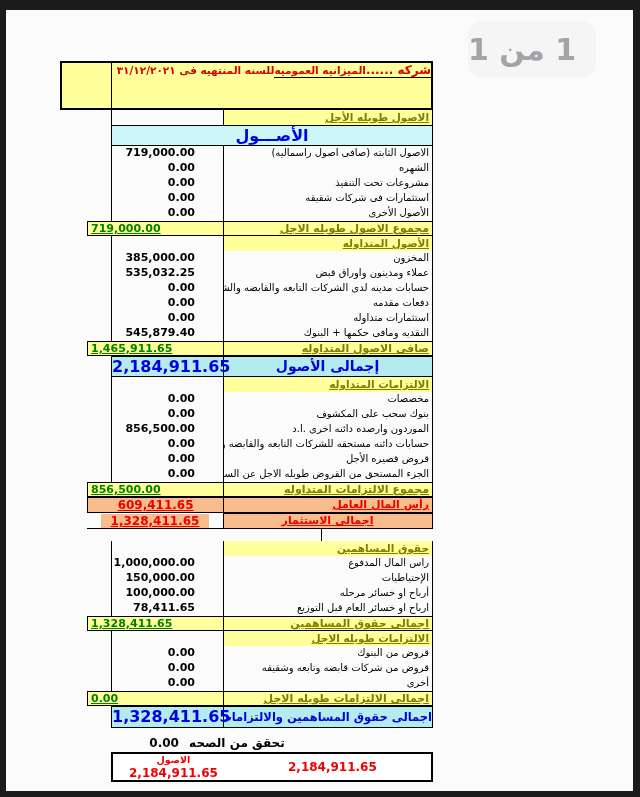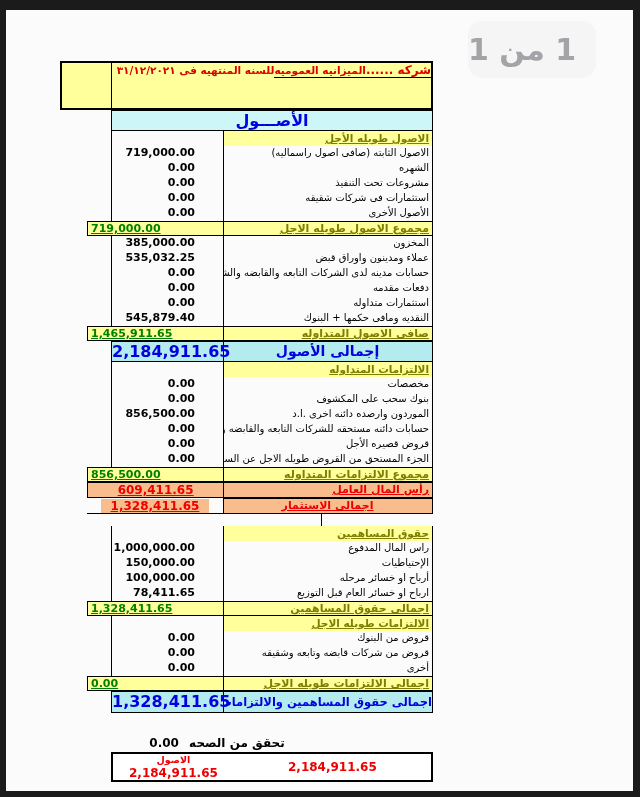--- a/index.html
+++ b/index.html
@@ -119,29 +119,29 @@
 <div class="hdr">
   <div class="hdr-main">
     <div class="hdr-line l1">شركه ......</div>
     <div class="hdr-line l2">الميزانيه العموميه</div>
     <div class="hdr-line l3">للسنه المنتهيه فى ٣١/١٢/٢٠٢١</div>
   </div>
   <div class="hdr-side"></div>
 </div>
 
 <div class="tbl" id="tbl">
+    <div class="row section">
+      <div class="c-label">الاصول طويله الأجل</div>
+      <div class="c-num"></div>
+      <div class="c-gutter"></div>
+    </div>
     <div class="row title">
       <div class="c-one">الأصـــول</div>
       <div class="c-gutter"></div>
     </div>
-    <div class="row section">
-      <div class="c-label">الاصول طويله الأجل</div>
-      <div class="c-num"></div>
-      <div class="c-gutter"></div>
-    </div>
     <div class="row item">
       <div class="c-label">الاصول الثابته (صافى اصول راسماليه)</div>
       <div class="c-num">719,000.00</div>
       <div class="c-gutter"></div>
     </div>
     <div class="row item">
       <div class="c-label">الشهره</div>
       <div class="c-num">0.00</div>
       <div class="c-gutter"></div>
     </div>
@@ -156,20 +156,25 @@
       <div class="c-gutter"></div>
     </div>
     <div class="row item">
       <div class="c-label">الأصول الأخرى</div>
       <div class="c-num">0.00</div>
       <div class="c-gutter"></div>
     </div>
     <div class="row total">
       <div class="c-label">مجموع الاصول طويله الاجل</div>
       <div class="c-numwide">719,000.00</div>
+    </div>
+    <div class="row section">
+      <div class="c-label">الأصول المتداوله</div>
+      <div class="c-num"></div>
+      <div class="c-gutter"></div>
     </div>
     <div class="row item">
       <div class="c-label">المخزون</div>
       <div class="c-num">385,000.00</div>
       <div class="c-gutter"></div>
     </div>
     <div class="row item">
       <div class="c-label">عملاء ومدينون واوراق قبض</div>
       <div class="c-num">535,032.25</div>
       <div class="c-gutter"></div>

